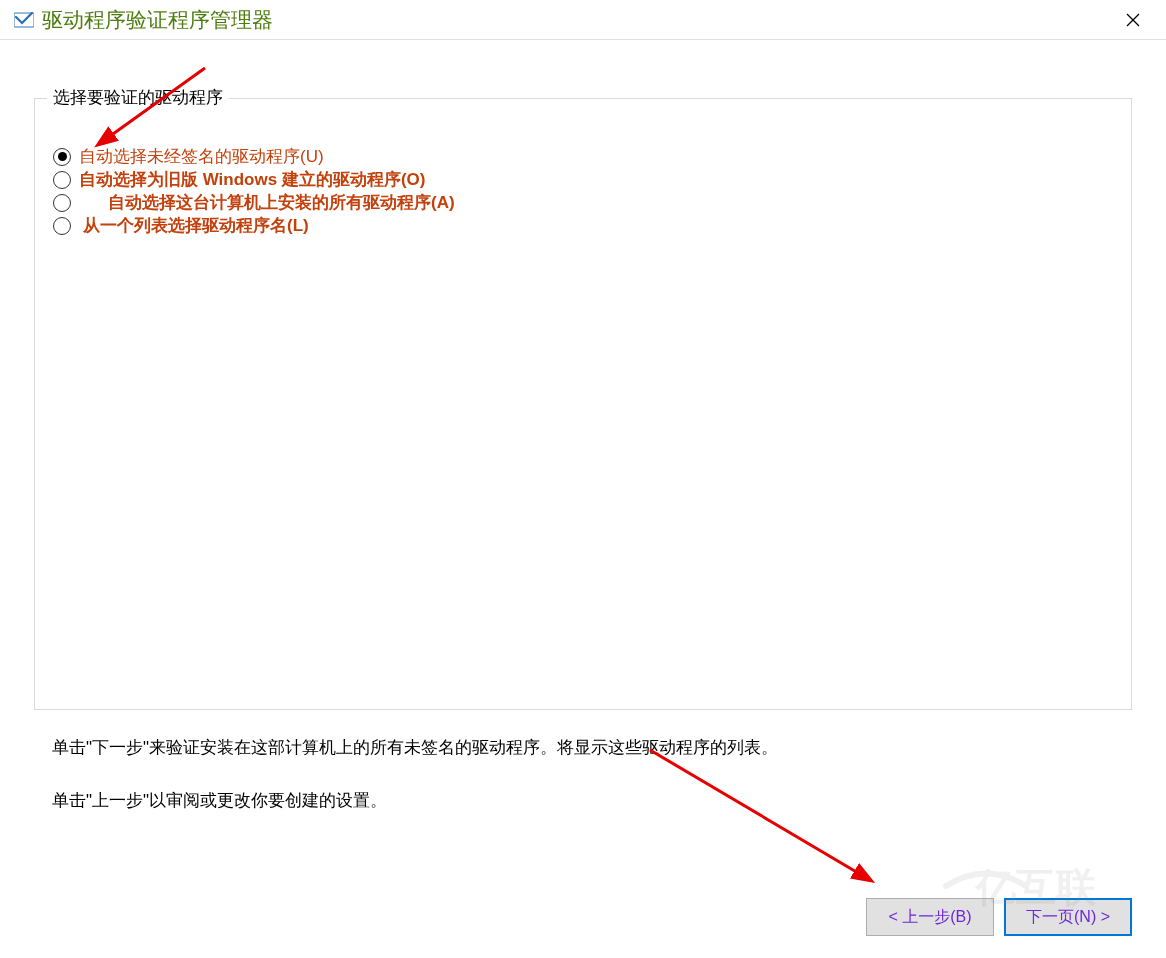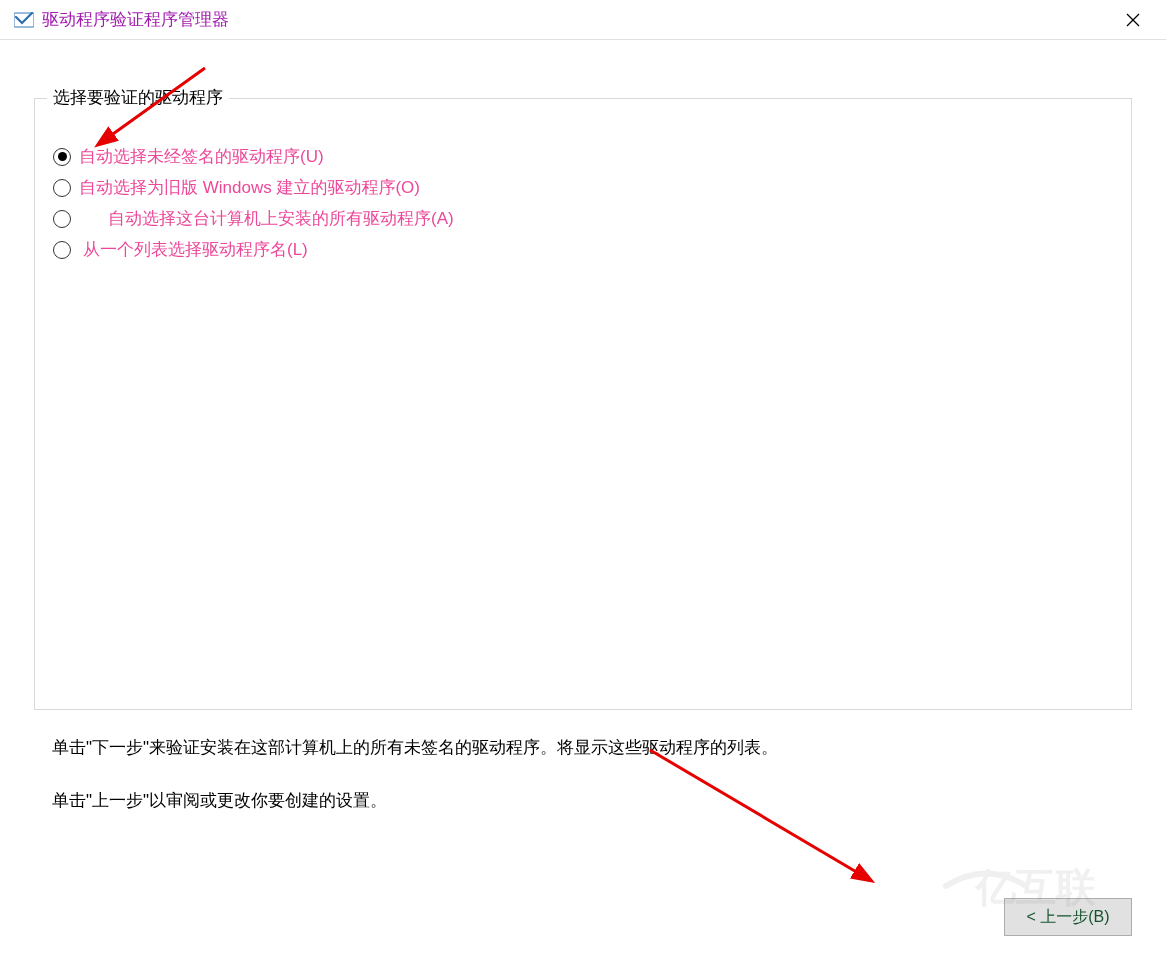--- a/index.html
+++ b/index.html
@@ -29,22 +29,22 @@
       width: 20px;
       height: 18px;
       margin-right: 8px;
       display: inline-block;
       position: relative;
     }
     .title-icon svg {
       display: block;
     }
     .title-text {
-      font-size: 17px;
-      color: #a21caf;
+      font-size: 21px;
+      color: #4d7c0f;
     }
     .close-btn {
       margin-left: auto;
       width: 46px;
       height: 32px;
       display: flex;
       align-items: center;
       justify-content: center;
       cursor: pointer;
     }
@@ -70,21 +70,22 @@
       font-size: 17px;
       color: #000;
     }
     .radio-wrap {
       display: flex;
       align-items: center;
       gap: 8px;
       cursor: pointer;
     }
     .radio-wrap + .radio-wrap {
-      margin-top: 8px;
+      margin-top: 0;
+      font-weight: bold;
     }
     .radio-outer {
       width: 18px;
       height: 18px;
       border: 1.4px solid #333;
       border-radius: 50%;
       display: inline-flex;
       align-items: center;
       justify-content: center;
       flex-shrink: 0;
@@ -94,21 +95,21 @@
       height: 9px;
       background: #000;
       border-radius: 50%;
       display: none;
     }
     .radio-wrap.selected .radio-inner {
       display: block;
     }
     .radio-label {
       font-size: 17px;
-      color: #ec4899;
+      color: #c2410c;
     }
     .opt1 { margin-top: 0px; }
     .opt2 { margin-top: 140px; }
     .opt3 { margin-top: 150px; gap: 37px; }
     .opt4 { margin-top: 150px; gap: 12px; }
     .hint {
       margin-top: 24px;
       font-size: 17px;
       color: #000;
       line-height: 1.6;
@@ -123,21 +124,21 @@
       right: 34px;
       display: flex;
       gap: 10px;
     }
     .btn {
       min-width: 128px;
       height: 38px;
       background: #e1e1e1;
       border: 1px solid #adadad;
       font-size: 16px;
-      color: #14532d;
+      color: #6d28d9;
       display: flex;
       align-items: center;
       justify-content: center;
       cursor: pointer;
       font-family: inherit;
       padding: 0 14px;
     }
     .btn.default {
       border: 2px solid #0078d7;
       background: #e1e1e1;
@@ -197,20 +198,21 @@
   </div>
 
   <div class="hint">
     <p>单击"下一步"来验证安装在这部计算机上的所有未签名的驱动程序。将显示这些驱动程序的列表。</p>
     <p>单击"上一步"以审阅或更改你要创建的设置。</p>
   </div>
 </div>
 
 <div class="button-row">
   <button class="btn">&lt; 上一步(B)</button>
+  <button class="btn default">下一页(N) &gt;</button>
 </div>
 
 <div class="arrow" style="left:85px; top:60px;">
   <svg width="130" height="100" viewBox="0 0 130 100">
     <defs>
       <marker id="ah1" markerWidth="8" markerHeight="8" refX="6" refY="3" orient="auto">
         <path d="M0,0 L8,3 L0,6 Z" fill="#e60000"></path>
       </marker>
     </defs>
     <line x1="120" y1="8" x2="14" y2="84" stroke="#e60000" stroke-width="3" marker-end="url(#ah1)"></line>

